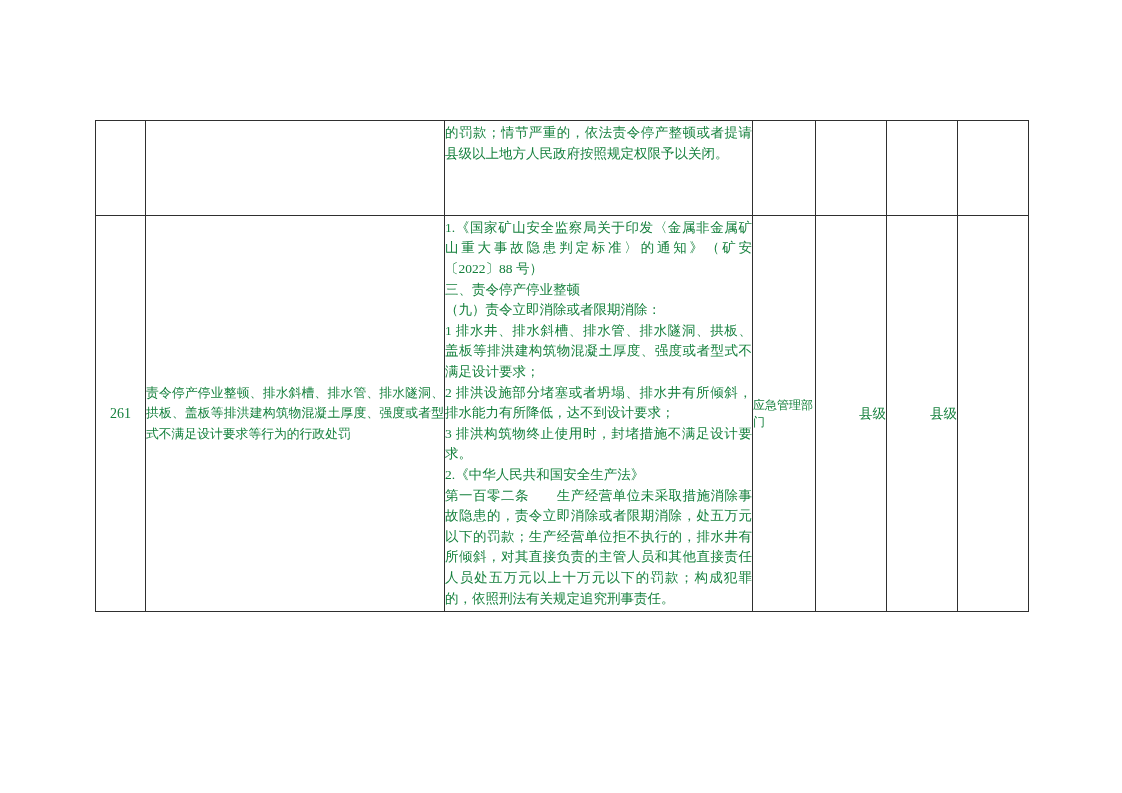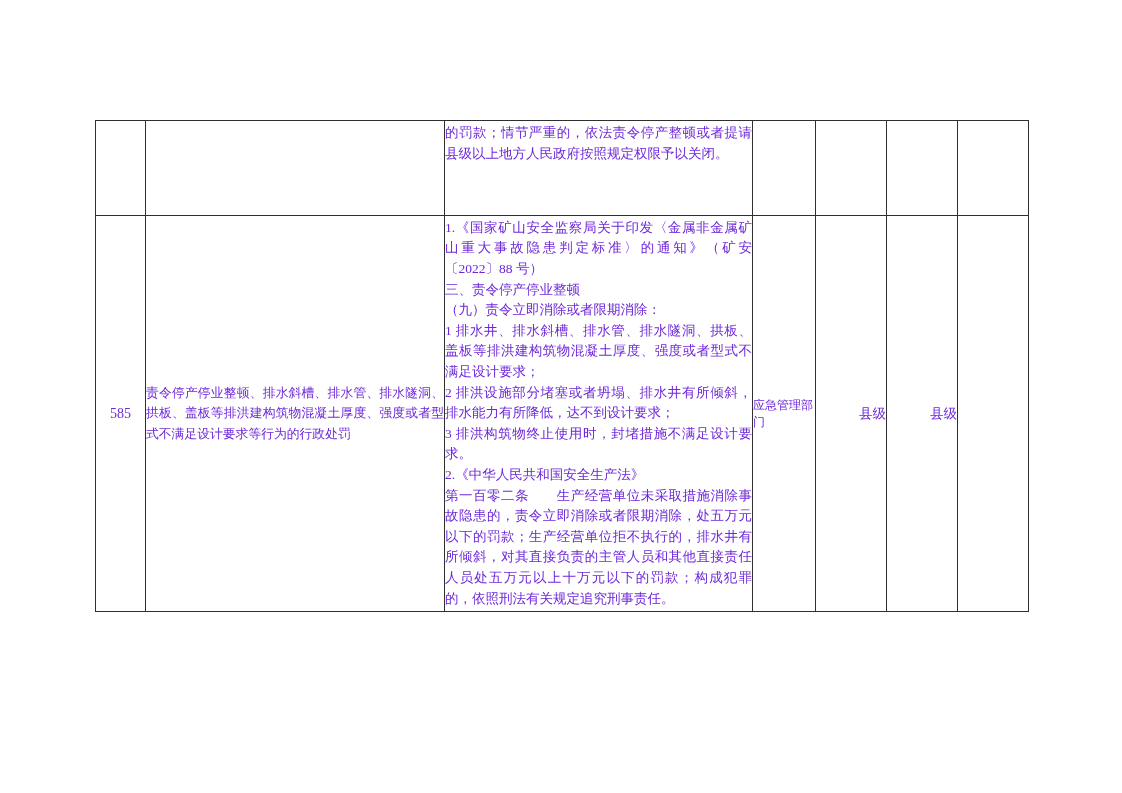--- a/index.html
+++ b/index.html
@@ -27,21 +27,21 @@
     width: 933px;
     border-collapse: collapse;
     table-layout: fixed;
     border: 1px solid #2f2f2f;
   }
   table.penalty-table td {
     border: 1px solid #2f2f2f;
     padding: 0;
     vertical-align: middle;
     overflow: hidden;
-    color: #6d28d9;
+    color: #15803d;
   }
   tr.row-partial { height: 95px; }
   tr.row-main    { height: 396px; }
 
   td.cell-id {
     text-align: center;
     font-size: 14px;
   }
   td.cell-item {
     font-size: 12.8px;
@@ -98,21 +98,21 @@
       <td class="cell-legal">
         <div class="para">的罚款；情节严重的，依法责令停产整顿或者提请县级以上地方人民政府按照规定权限予以关闭。</div>
       </td>
       <td class="cell-dept"></td>
       <td class="cell-level"></td>
       <td class="cell-level"></td>
       <td class="cell-note"></td>
     </tr>
 
     <tr class="row-main">
-      <td class="cell-id">585</td>
+      <td class="cell-id">261</td>
       <td class="cell-item">责令停产停业整顿、排水斜槽、排水管、排水隧洞、拱板、盖板等排洪建构筑物混凝土厚度、强度或者型式不满足设计要求等行为的行政处罚</td>
       <td class="cell-legal">
         <div class="para">1.《国家矿山安全监察局关于印发〈金属非金属矿山重大事故隐患判定标准〉的通知》（矿安〔2022〕88 号）</div>
         <div class="para">三、责令停产停业整顿</div>
         <div class="para">（九）责令立即消除或者限期消除：</div>
         <div class="para">1 排水井、排水斜槽、排水管、排水隧洞、拱板、盖板等排洪建构筑物混凝土厚度、强度或者型式不满足设计要求；</div>
         <div class="para">2 排洪设施部分堵塞或者坍塌、排水井有所倾斜，排水能力有所降低，达不到设计要求；</div>
         <div class="para">3 排洪构筑物终止使用时，封堵措施不满足设计要求。</div>
         <div class="para">2.《中华人民共和国安全生产法》</div>
         <div class="para">第一百零二条　　生产经营单位未采取措施消除事故隐患的，责令立即消除或者限期消除，处五万元以下的罚款；生产经营单位拒不执行的，排水井有所倾斜，对其直接负责的主管人员和其他直接责任人员处五万元以上十万元以下的罚款；构成犯罪的，依照刑法有关规定追究刑事责任。</div>

